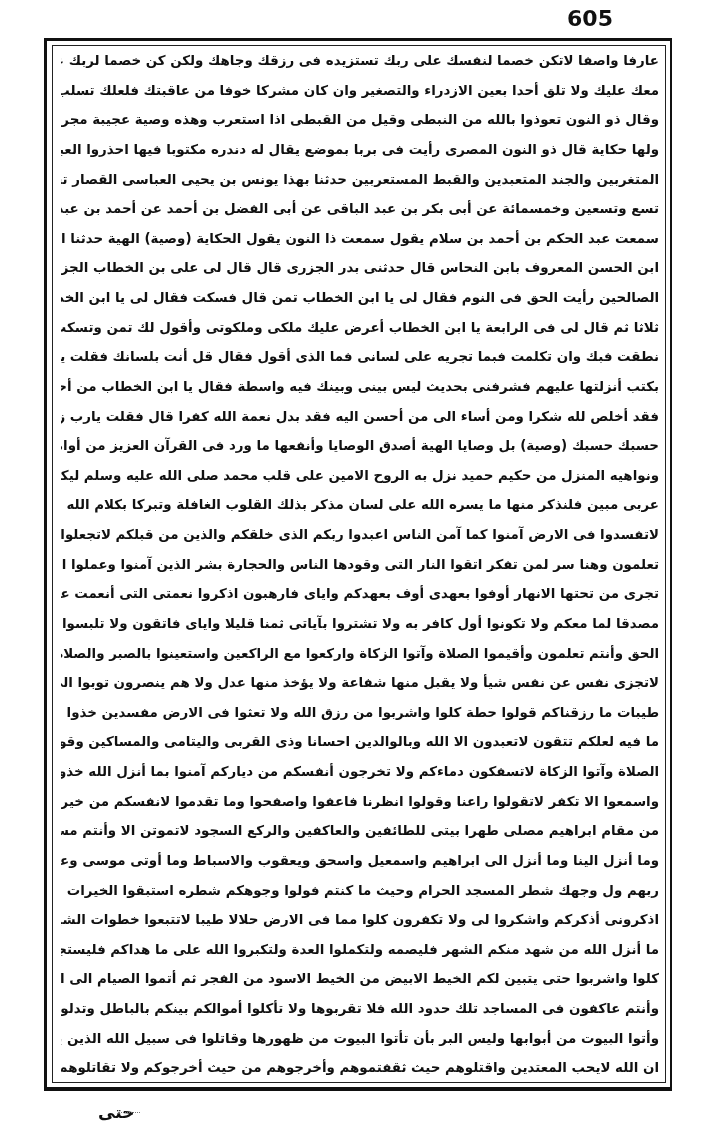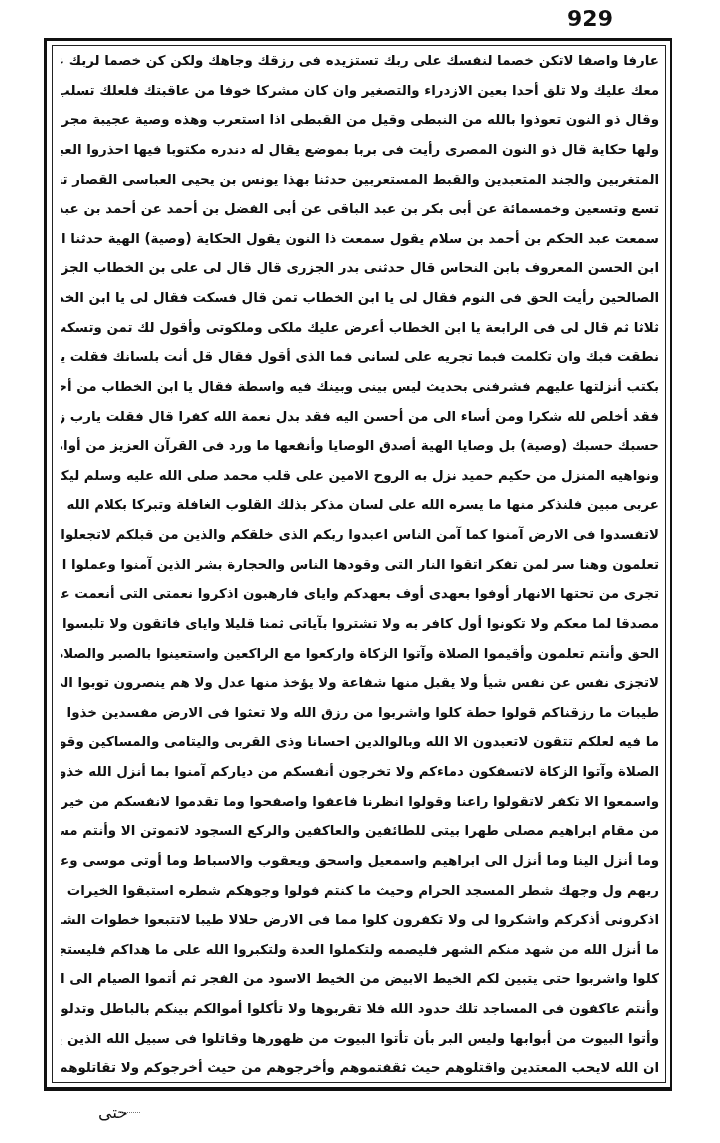--- a/index.html
+++ b/index.html
@@ -11,27 +11,27 @@
   .frame-outer { position:absolute; left:44px; top:38px; width:628px; height:1053px;
                  border:3px solid #111; border-bottom-width:4px; border-right-width:2px; box-sizing:border-box; }
   .frame-inner { position:absolute; left:5px; top:4px; right:4px; bottom:4px;
                  border:1px solid #222; }
   .text-block { position:absolute; left:8px; right:6px; top:3px; bottom:2px;
                 direction:rtl; display:flex; flex-direction:column; justify-content:space-between; }
   .line { direction:rtl; text-align:justify; text-align-last:justify; white-space:nowrap;
           font-family:"DejaVu Sans", sans-serif; font-size:13.4px; line-height:23px; height:23.6px;
           overflow:hidden; color:#111; font-weight:bold; letter-spacing:-0.3px; }
   .catchword { position:absolute; top:1102px; left:98px; font-family:"DejaVu Sans", sans-serif;
-               font-weight:normal; font-size:17px; direction:rtl; color:#111; }
+               font-weight:bold; font-size:17px; direction:rtl; color:#111; }
   .catchword-dots { position:absolute; top:1112px; left:118px; width:22px; border-top:1px dotted #777; }
 </style>
 </head>
 <body>
 
-<div class="page-number">929</div>
+<div class="page-number">605</div>
 
 <div class="frame-outer">
   <div class="frame-inner">
     <div class="text-block">
       <div class="line">عارفا واصفا لاتكن خصما لنفسك على ربك تستزيده فى رزقك وجاهك ولكن كن خصما لربك على نفسك لاتجمع</div>
       <div class="line">معك عليك ولا تلق أحدا بعين الازدراء والتصغير وان كان مشركا خوفا من عاقبتك فلعلك تسلب المعرفة ويرزقها</div>
       <div class="line">وقال ذو النون تعوذوا بالله من النبطى وقيل من القبطى اذا استعرب وهذه وصية عجيبة مجربة قالها مجرب</div>
       <div class="line">ولها حكاية قال ذو النون المصرى رأيت فى بربا بموضع يقال له دندره مكتوبا فيها احذروا العبيد المعتقين والاحداث</div>
       <div class="line">المتغربين والجند المتعبدين والقبط المستعربين حدثنا بهذا يونس بن يحيى العباسى القصار تجاه الركن اليمانى سنة</div>
       <div class="line">تسع وتسعين وخمسمائة عن أبى بكر بن عبد الباقى عن أبى الفضل بن أحمد عن أحمد بن عبد الله عن محمد بن ابراهيم قال</div>

